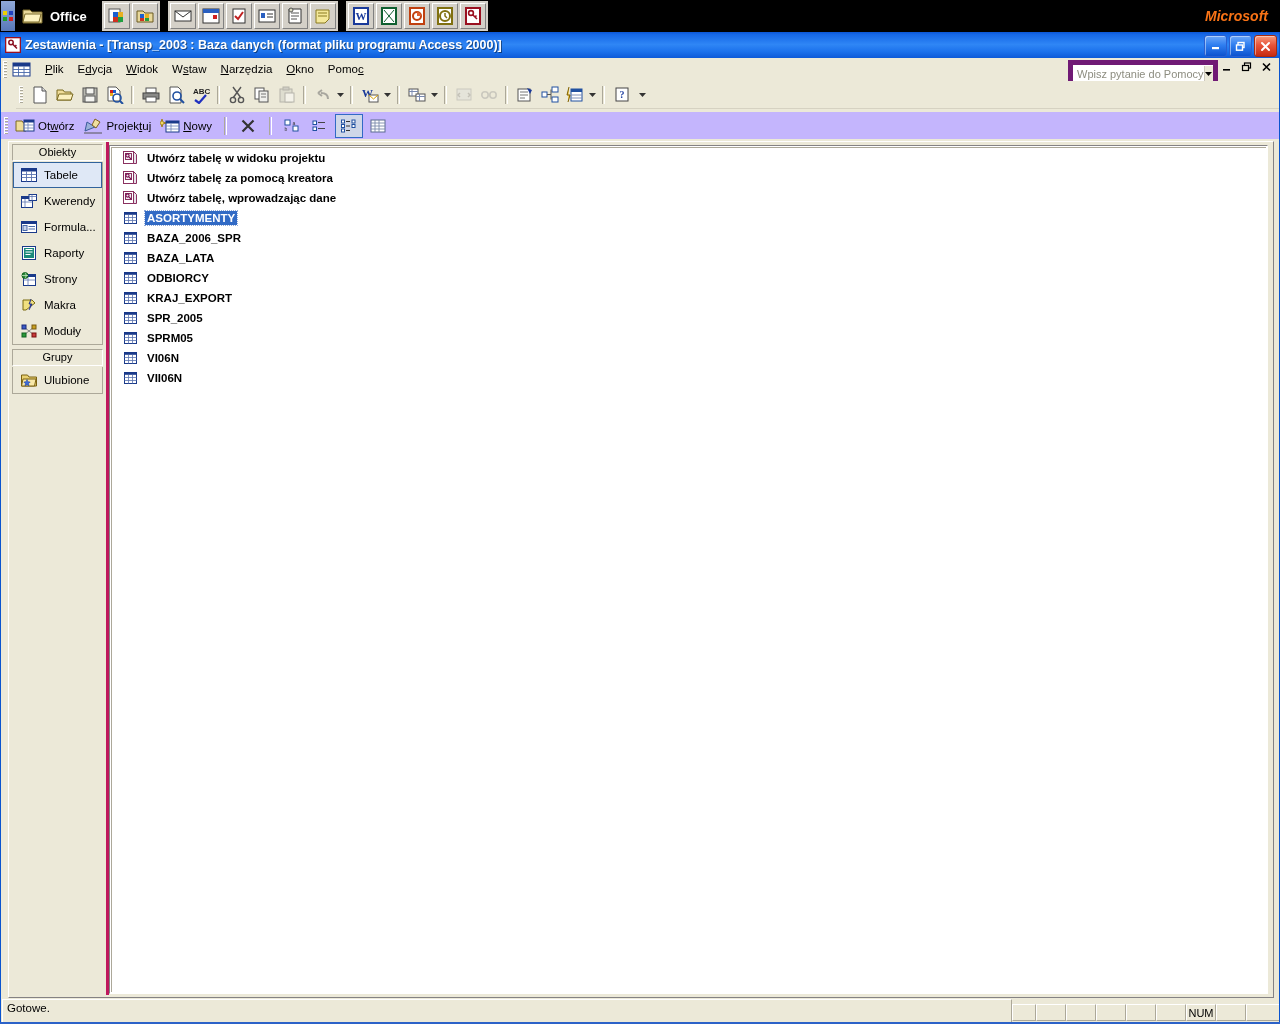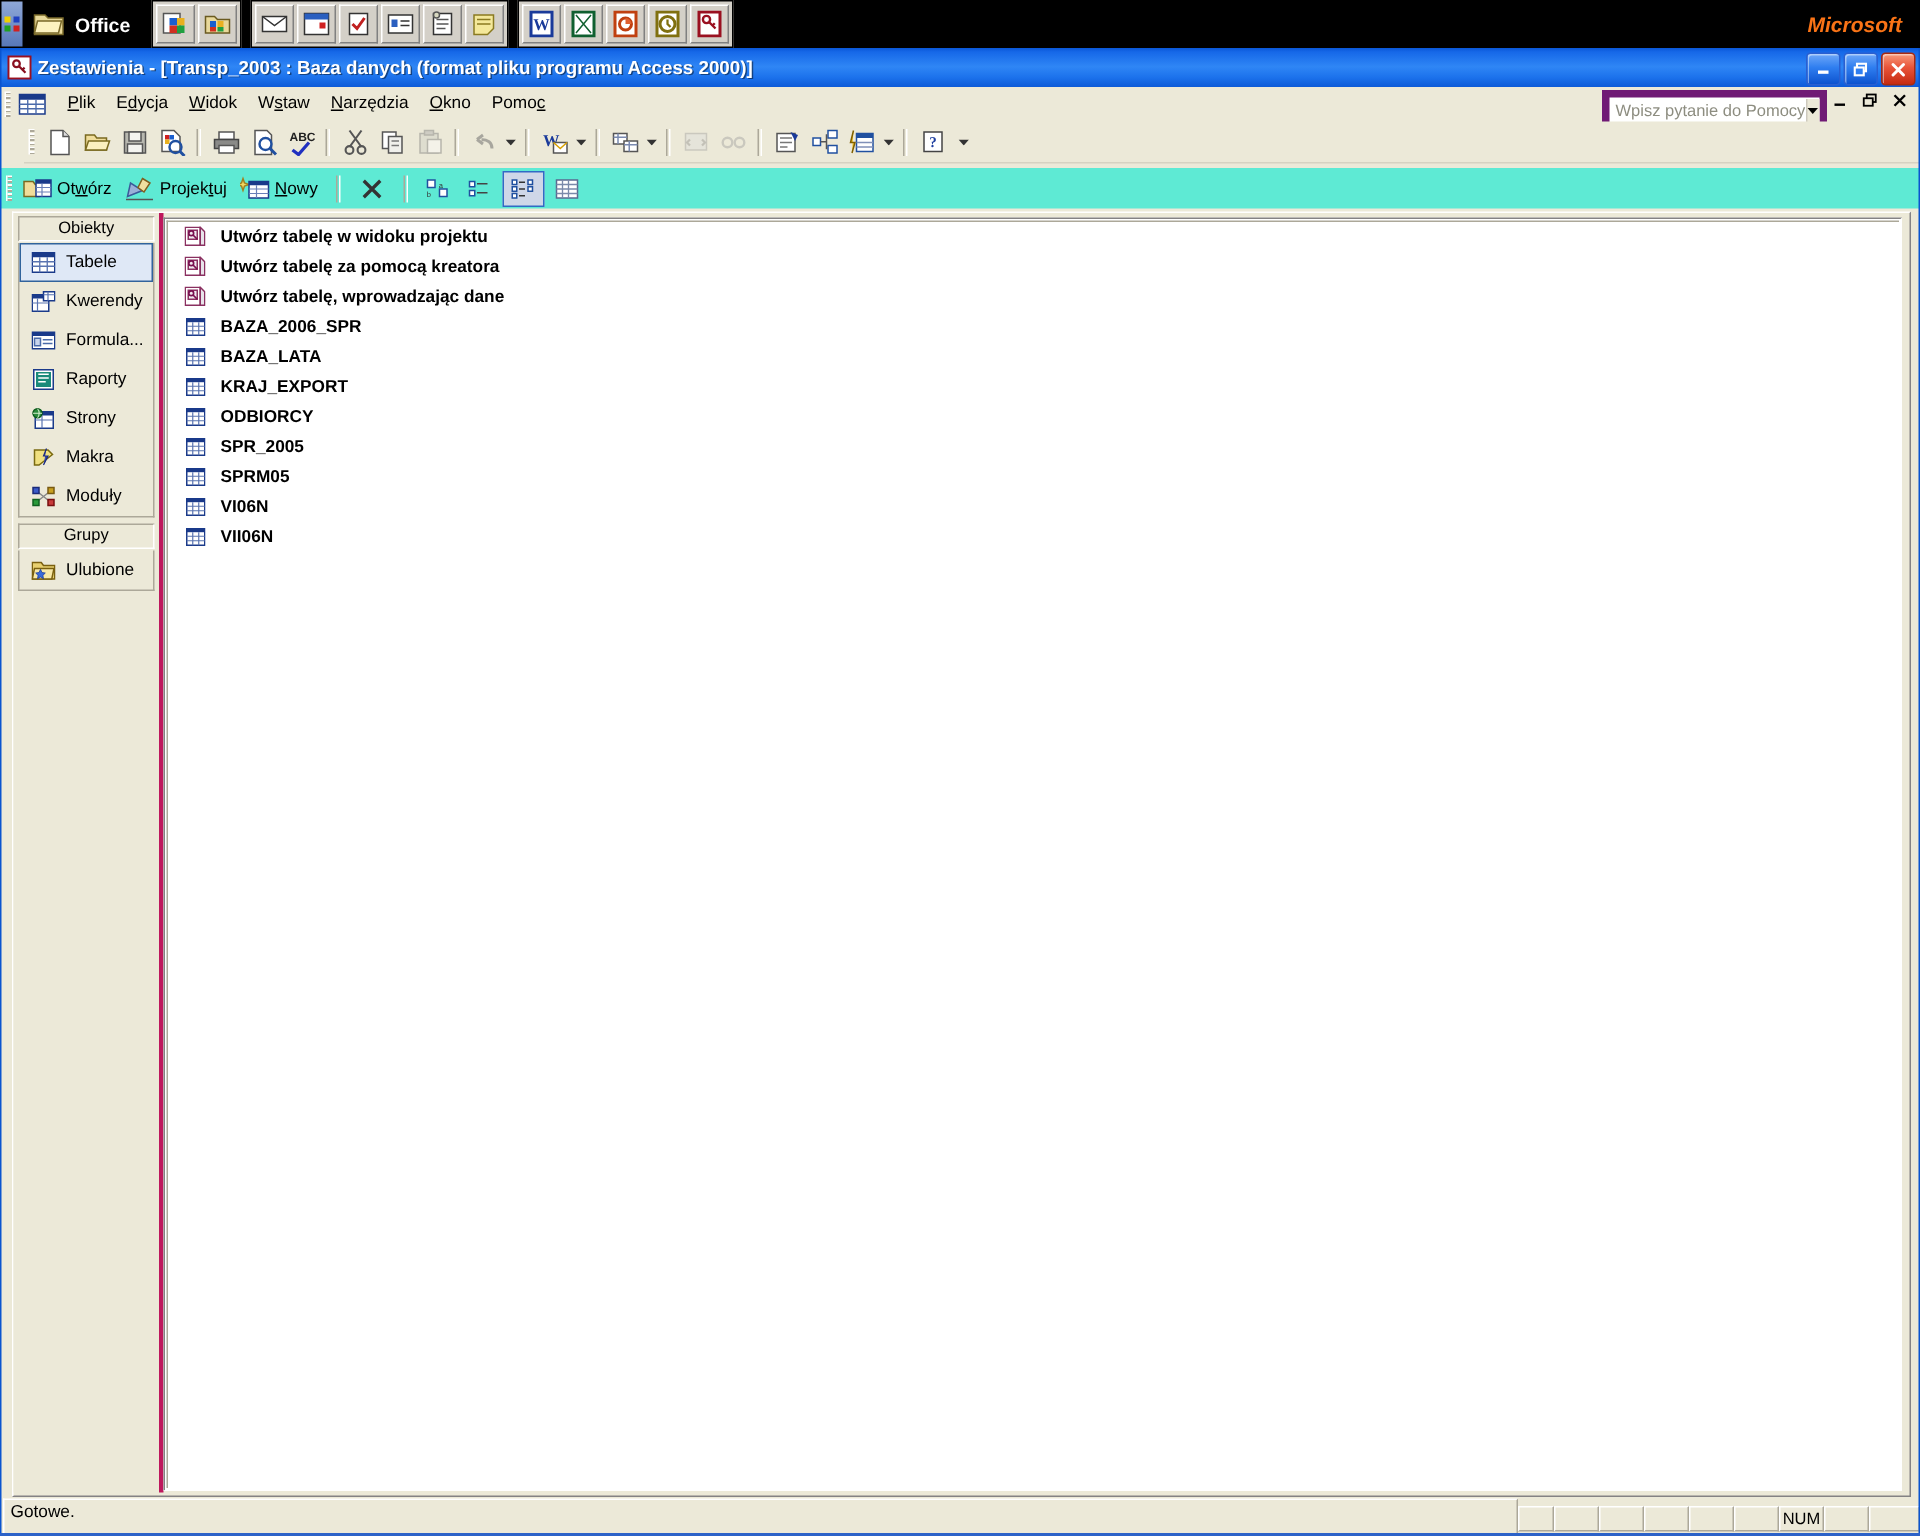--- a/index.html
+++ b/index.html
@@ -116,21 +116,21 @@
   .tbtn{
     width:23px;height:22px;margin:0 1px;
     display:flex;align-items:center;justify-content:center;position:relative;
   }
   .tsep{width:1px;height:18px;margin:0 4px;
     border-left:1px solid #aca899;border-right:1px solid #fff;}
   .tdrop{width:11px;height:22px;display:flex;align-items:center;justify-content:center;}
   
   #dbtoolbar{
     position:absolute;left:0;top:112px;width:1280px;height:27px;
-    background:#5eead4;display:flex;align-items:center;
+    background:#c4b5fd;display:flex;align-items:center;
   }
   .dbtb-btn{
     display:flex;align-items:center;height:22px;padding:0 5px 0 2px;
     margin:0 1px;white-space:nowrap;font-size:11.5px;
   }
   .dbtb-btn .ic{margin-right:3px;display:flex;align-items:center;}
   .dbtb-btn.sel{
     background:#cfd7e8;border:1px solid #316ac5;
   }
   
@@ -792,63 +792,73 @@
               <rect x="0.5" y="0.5" width="10" height="12" fill="#fff" stroke="#8a3060"></rect>
               <rect x="2.5" y="2.5" width="6" height="6" fill="#f0eaf0" stroke="#8a3060"></rect>
               <circle cx="4.5" cy="4.5" r="1.6" fill="none" stroke="#7a1050" stroke-width="1.1"></circle>
               <path d="M5.6 5.6L8.5 8.5" stroke="#7a1050" stroke-width="1.1"></path>
               <path d="M10.5 0.5l3 3v9h-3z" fill="#e8e4ea" stroke="#8a3060"></path>
             </svg>
         </span>
         <span class="lbl">Utwórz tabelę, wprowadzając dane</span>
       </div>
 
-
-      <div class="lrow">
+      <div class="lrow sel">
         <span class="ic">
           <svg width="13" height="12" viewBox="0 0 13 12">
               <rect x="0.5" y="0.5" width="12" height="11" fill="#fff" stroke="#1a3a8a"></rect>
               <rect x="0.5" y="0.5" width="12" height="2.3" fill="#1a3a8a"></rect>
               <path d="M0.5 5.5h12M0.5 8.5h12M4.5 2.8v8.7M8.5 2.8v8.7" stroke="#5a74b0" stroke-width="0.8"></path>
             </svg>
         </span>
-        <span class="lbl">BAZA_2006_SPR</span>
+        <span class="lbl">ASORTYMENTY</span>
       </div>
 
       <div class="lrow">
         <span class="ic">
           <svg width="13" height="12" viewBox="0 0 13 12">
               <rect x="0.5" y="0.5" width="12" height="11" fill="#fff" stroke="#1a3a8a"></rect>
               <rect x="0.5" y="0.5" width="12" height="2.3" fill="#1a3a8a"></rect>
               <path d="M0.5 5.5h12M0.5 8.5h12M4.5 2.8v8.7M8.5 2.8v8.7" stroke="#5a74b0" stroke-width="0.8"></path>
             </svg>
         </span>
-        <span class="lbl">BAZA_LATA</span>
+        <span class="lbl">BAZA_2006_SPR</span>
       </div>
 
       <div class="lrow">
         <span class="ic">
           <svg width="13" height="12" viewBox="0 0 13 12">
               <rect x="0.5" y="0.5" width="12" height="11" fill="#fff" stroke="#1a3a8a"></rect>
               <rect x="0.5" y="0.5" width="12" height="2.3" fill="#1a3a8a"></rect>
               <path d="M0.5 5.5h12M0.5 8.5h12M4.5 2.8v8.7M8.5 2.8v8.7" stroke="#5a74b0" stroke-width="0.8"></path>
             </svg>
         </span>
-        <span class="lbl">KRAJ_EXPORT</span>
+        <span class="lbl">BAZA_LATA</span>
       </div>
 
       <div class="lrow">
         <span class="ic">
           <svg width="13" height="12" viewBox="0 0 13 12">
               <rect x="0.5" y="0.5" width="12" height="11" fill="#fff" stroke="#1a3a8a"></rect>
               <rect x="0.5" y="0.5" width="12" height="2.3" fill="#1a3a8a"></rect>
               <path d="M0.5 5.5h12M0.5 8.5h12M4.5 2.8v8.7M8.5 2.8v8.7" stroke="#5a74b0" stroke-width="0.8"></path>
             </svg>
         </span>
         <span class="lbl">ODBIORCY</span>
+      </div>
+
+      <div class="lrow">
+        <span class="ic">
+          <svg width="13" height="12" viewBox="0 0 13 12">
+              <rect x="0.5" y="0.5" width="12" height="11" fill="#fff" stroke="#1a3a8a"></rect>
+              <rect x="0.5" y="0.5" width="12" height="2.3" fill="#1a3a8a"></rect>
+              <path d="M0.5 5.5h12M0.5 8.5h12M4.5 2.8v8.7M8.5 2.8v8.7" stroke="#5a74b0" stroke-width="0.8"></path>
+            </svg>
+        </span>
+        <span class="lbl">KRAJ_EXPORT</span>
       </div>
 
       <div class="lrow">
         <span class="ic">
           <svg width="13" height="12" viewBox="0 0 13 12">
               <rect x="0.5" y="0.5" width="12" height="11" fill="#fff" stroke="#1a3a8a"></rect>
               <rect x="0.5" y="0.5" width="12" height="2.3" fill="#1a3a8a"></rect>
               <path d="M0.5 5.5h12M0.5 8.5h12M4.5 2.8v8.7M8.5 2.8v8.7" stroke="#5a74b0" stroke-width="0.8"></path>
             </svg>
         </span>

